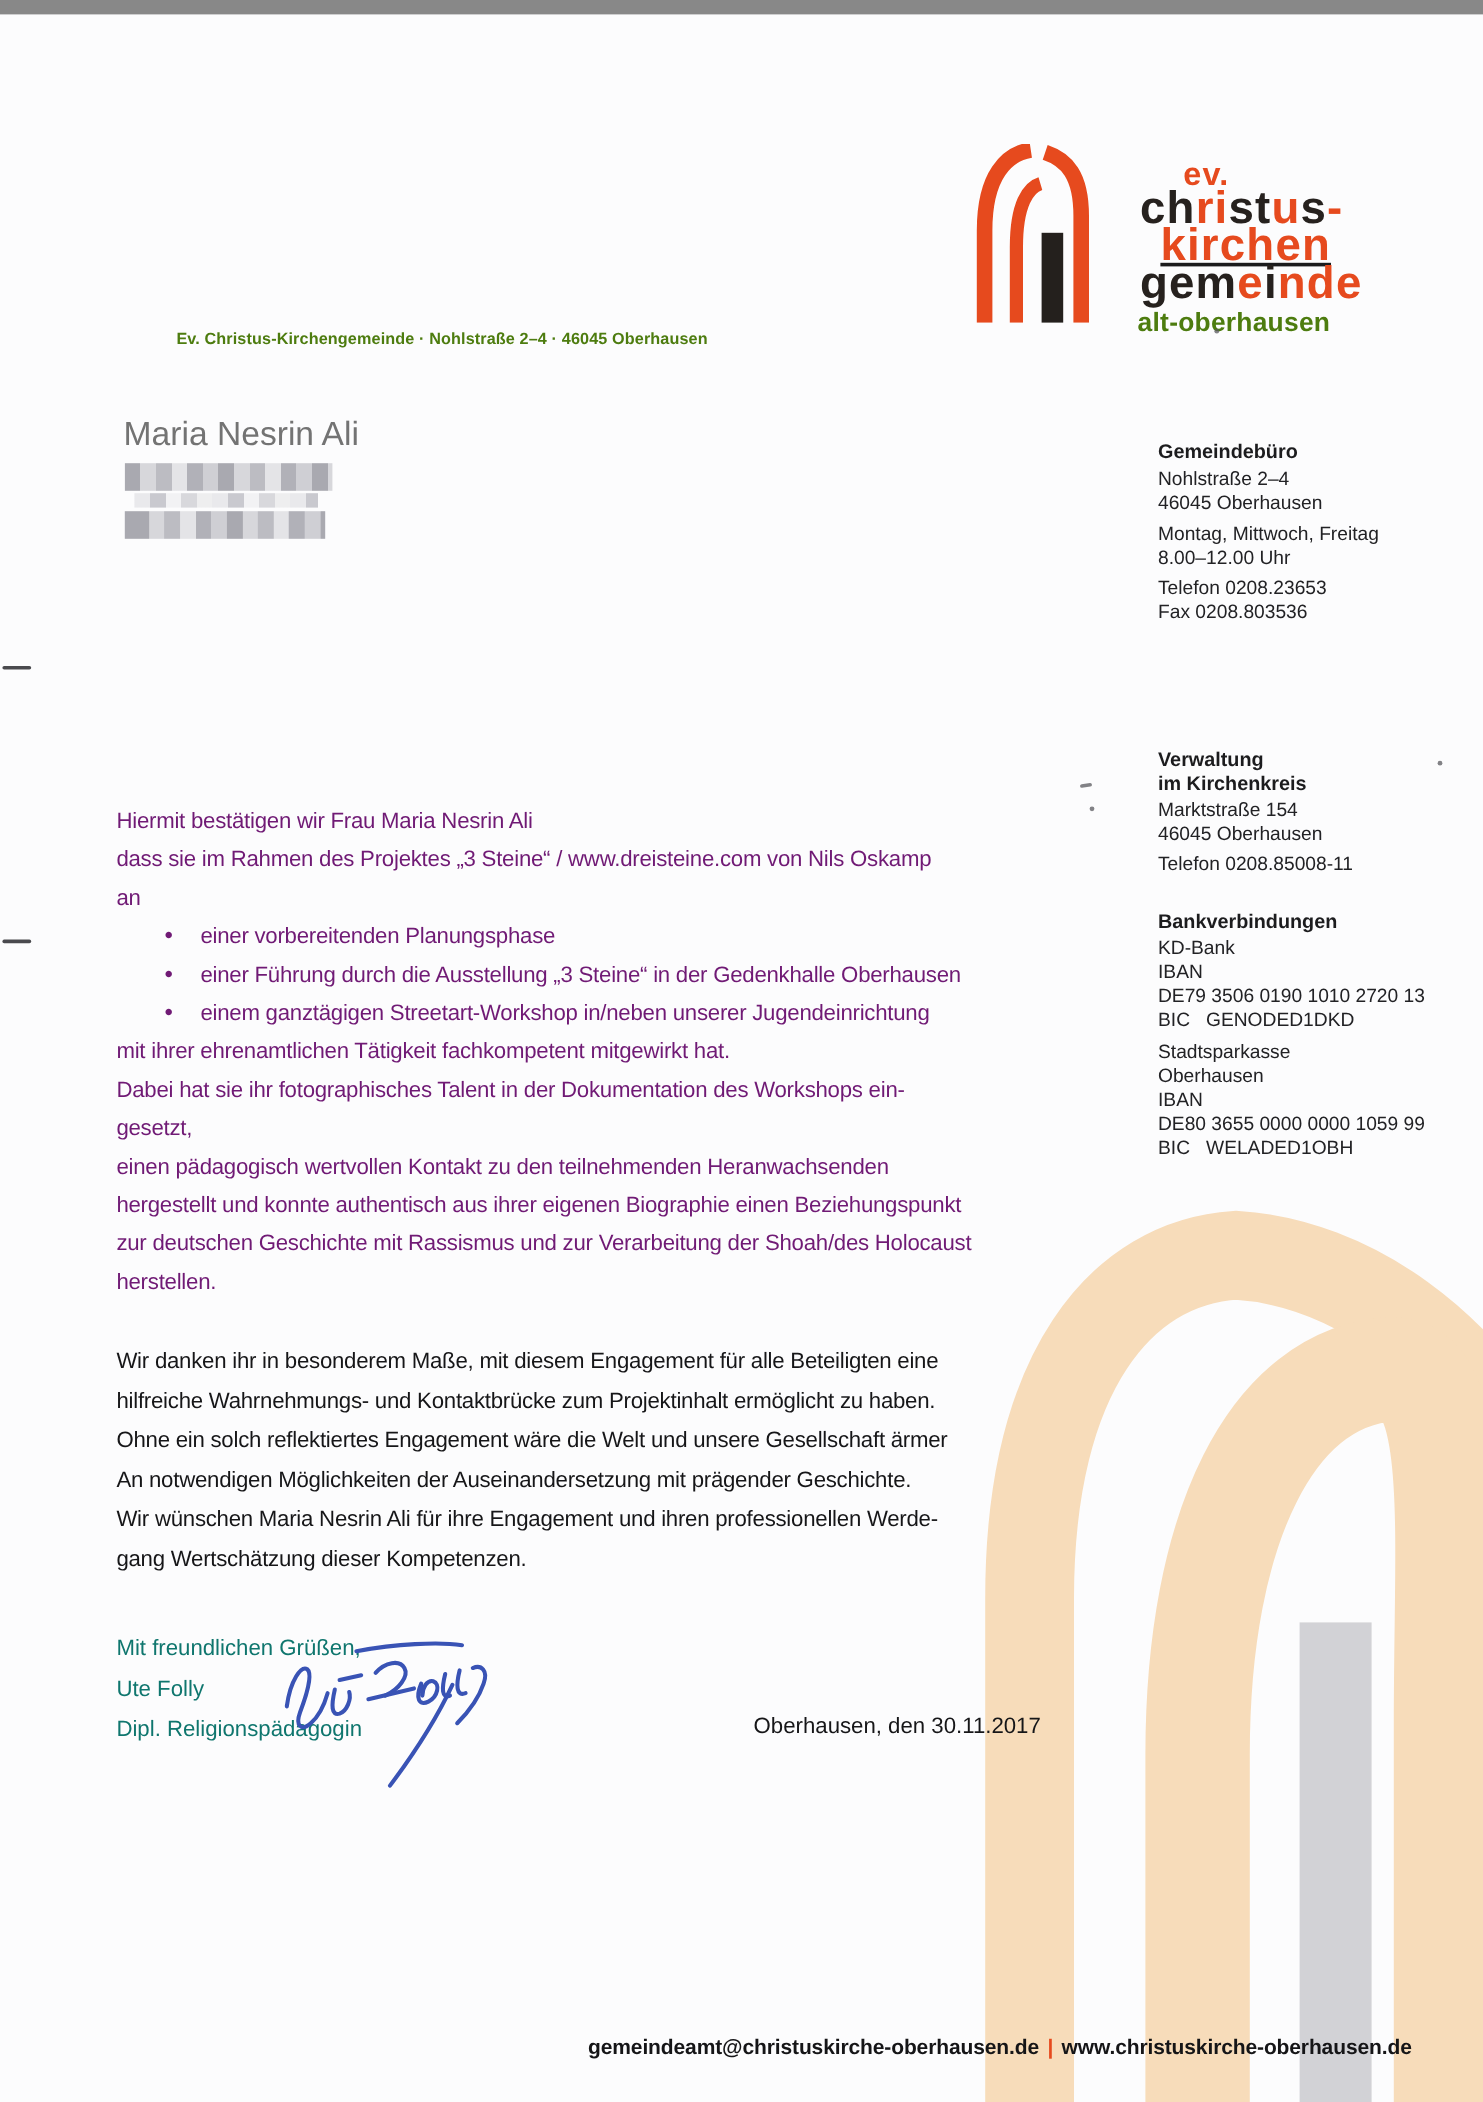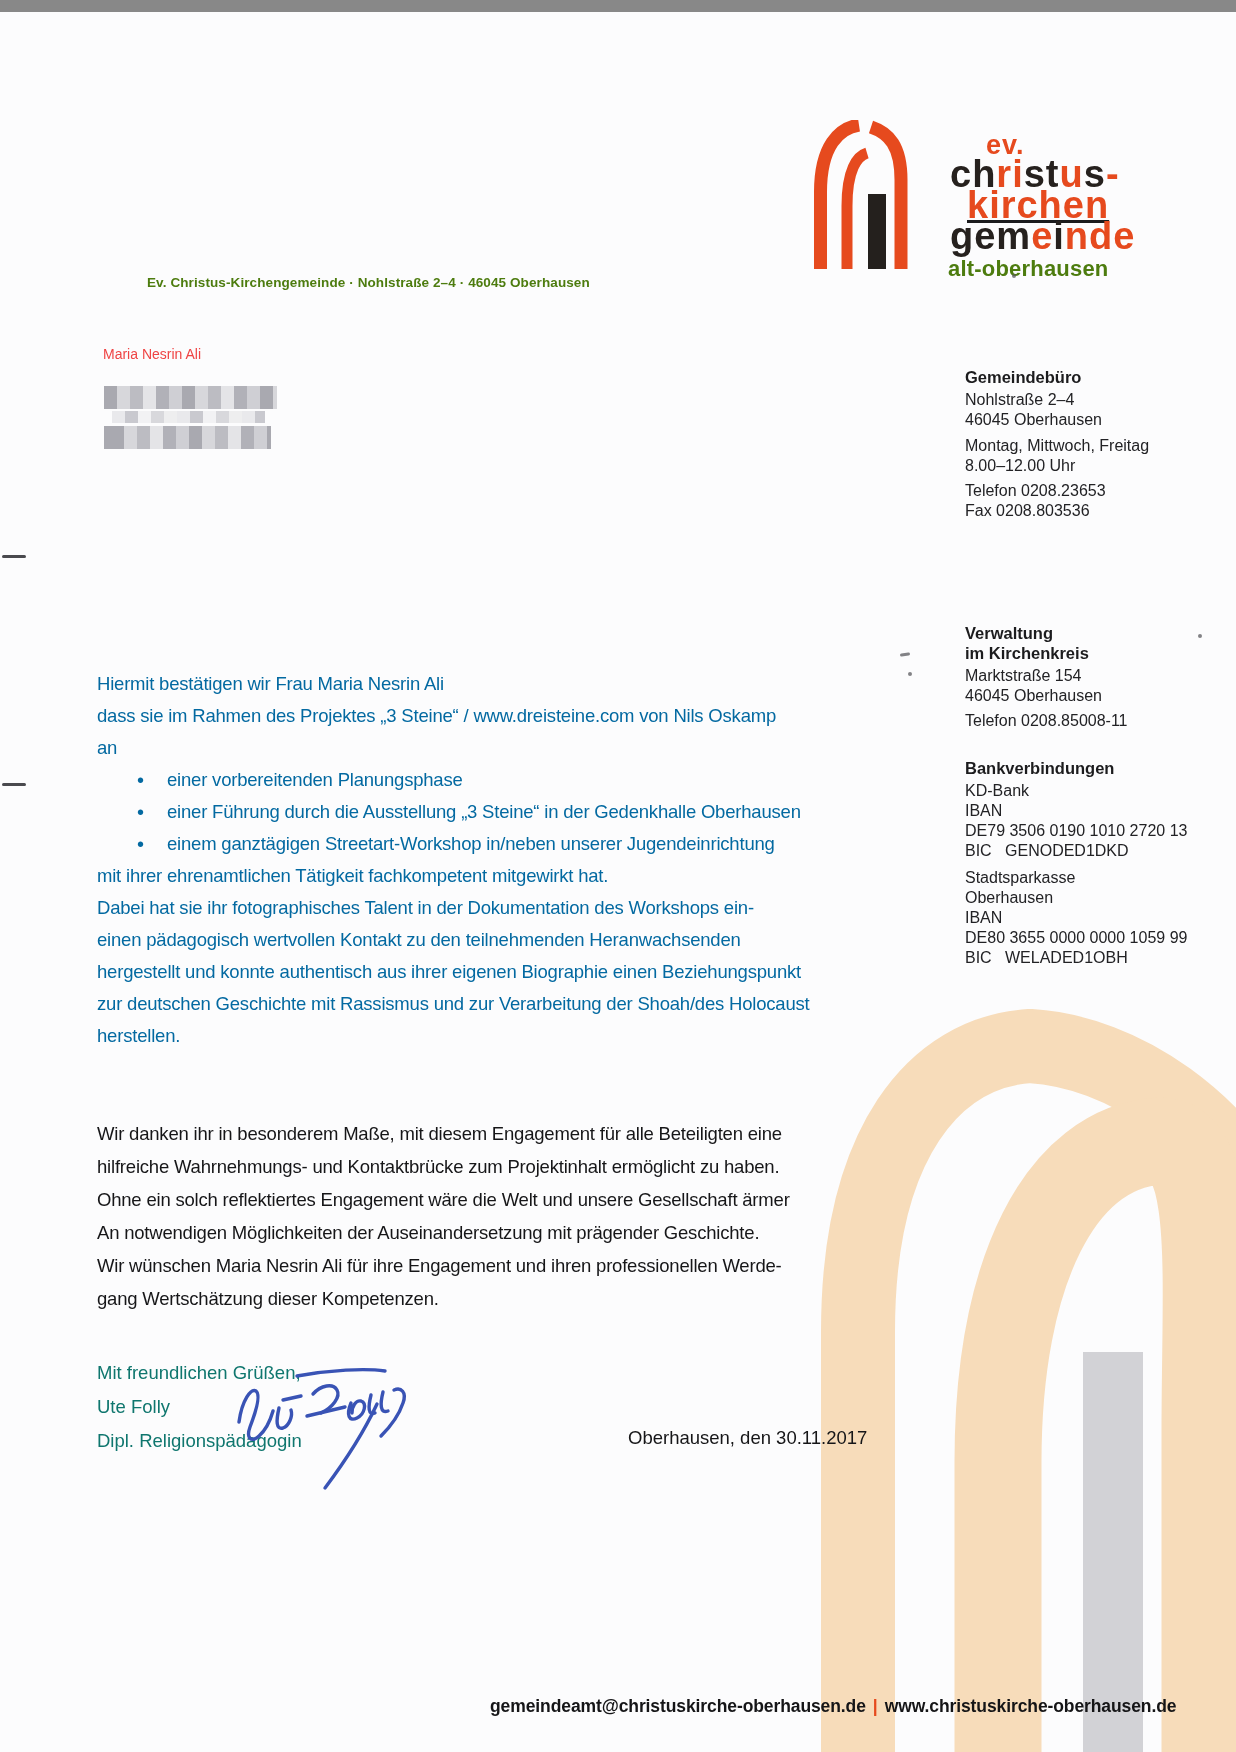--- a/index.html
+++ b/index.html
@@ -22,40 +22,40 @@
   .lw-ev   { left:986px; top:120px; font-size:27px; }
   .lw-l1   { left:950px; top:143px; font-size:38px; }
   .lw-l2   { left:967px; top:174px; font-size:38px;text-decoration:underline; }
   .lw-l3   { left:950px; top:205px; font-size:38px; }
   .lw-l4   { left:948px; top:246px; font-size:22px; letter-spacing:0.2px; color:#4d7c0f; }
   .lg-o { color:var(--accent,#e64a1e); }
   .lg-k { color:#26211e; }
 
   
   .sender-line { left:147px; top:263px; font-size:13.5px; color:#4d7c0f; letter-spacing:0.1px;font-weight:bold; }
-  .recipient-name { left:103px; top:334px; font-size:14px; color:#ef4444; }
+  .recipient-name { left:103px; top:334px; font-size:28px; color:#737373; }
   .px-row { position:absolute; }
   .px-med {
     background-image:
       repeating-linear-gradient(90deg,#a9a9b0 0 13px,#d7d7db 13px 26px,#bcbcc2 26px 39px,#e4e4e7 39px 52px,#b1b1b8 52px 65px,#cfcfd4 65px 78px);
   }
   .px-light {
     background-image:
       repeating-linear-gradient(90deg,#e9e9ec 0 13px,#c9c9cf 13px 26px,#f2f2f4 26px 39px,#d8d8dc 39px 52px,#eeeeef 52px 65px);
   }
 
   
   .info-col { left:965px; top:355px; width:250px; font-size:16px; line-height:20px; color:#222225; }
   .info-title { font-weight:bold; font-size:16.5px; color:#1c1c1e; }
   .info-line { white-space:pre-wrap; }
   .g3 { margin-top:3px; } .g5 { margin-top:5px; } .g6 { margin-top:6px; }
   .g27 { margin-top:27px; } .g7 { margin-top:7px; } .g102 { margin-top:102px; }
 
   
-  .body-block { left:97px; top:656px; width:770px; font-size:18.5px; letter-spacing:-0.2px; color:#0369a1; }
+  .body-block { left:97px; top:656px; width:770px; font-size:18.5px; letter-spacing:-0.2px; color:#701a75; }
   .body-line { height:32px; line-height:32px; white-space:nowrap; }
   .bullet-item { padding-left:70px; position:relative; }
   .bullet-item::before { content:"\2022"; position:absolute; left:40px; top:0; font-size:20px; }
   .para2-block { left:97px; top:1105px; width:770px; font-size:18.5px; letter-spacing:-0.2px; color:#161618; }
   .para2-block .body-line { height:33px; line-height:33px; }
 
   
   .closing-block { left:97px; top:1344px; font-size:18.5px; color:#0f766e; }
   .closing-block div { height:34px; line-height:34px; }
   .date-line { left:628px; top:1409px; font-size:18.5px; line-height:34px; color:#161618; }
@@ -150,20 +150,21 @@
 
     <div class="abs body-block">
       <div class="body-line">Hiermit bestätigen wir Frau Maria Nesrin Ali</div>
       <div class="body-line">dass sie im Rahmen des Projektes „3 Steine“ / www.dreisteine.com von Nils Oskamp</div>
       <div class="body-line">an</div>
       <div class="body-line bullet-item">einer vorbereitenden Planungsphase</div>
       <div class="body-line bullet-item">einer Führung durch die Ausstellung „3 Steine“ in der Gedenkhalle Oberhausen</div>
       <div class="body-line bullet-item">einem ganztägigen Streetart-Workshop in/neben unserer Jugendeinrichtung</div>
       <div class="body-line">mit ihrer ehrenamtlichen Tätigkeit fachkompetent mitgewirkt hat.</div>
       <div class="body-line">Dabei hat sie ihr fotographisches Talent in der Dokumentation des Workshops ein-</div>
+      <div class="body-line">gesetzt,</div>
       <div class="body-line">einen pädagogisch wertvollen Kontakt zu den teilnehmenden Heranwachsenden</div>
       <div class="body-line">hergestellt und konnte authentisch aus ihrer eigenen Biographie einen Beziehungspunkt</div>
       <div class="body-line">zur deutschen Geschichte mit Rassismus und zur Verarbeitung der Shoah/des Holocaust</div>
       <div class="body-line">herstellen.</div>
     </div>
 
     <div class="abs para2-block">
       <div class="body-line">Wir danken ihr in besonderem Maße, mit diesem Engagement für alle Beteiligten eine</div>
       <div class="body-line">hilfreiche Wahrnehmungs- und Kontaktbrücke zum Projektinhalt ermöglicht zu haben.</div>
       <div class="body-line">Ohne ein solch reflektiertes Engagement wäre die Welt und unsere Gesellschaft ärmer</div>

